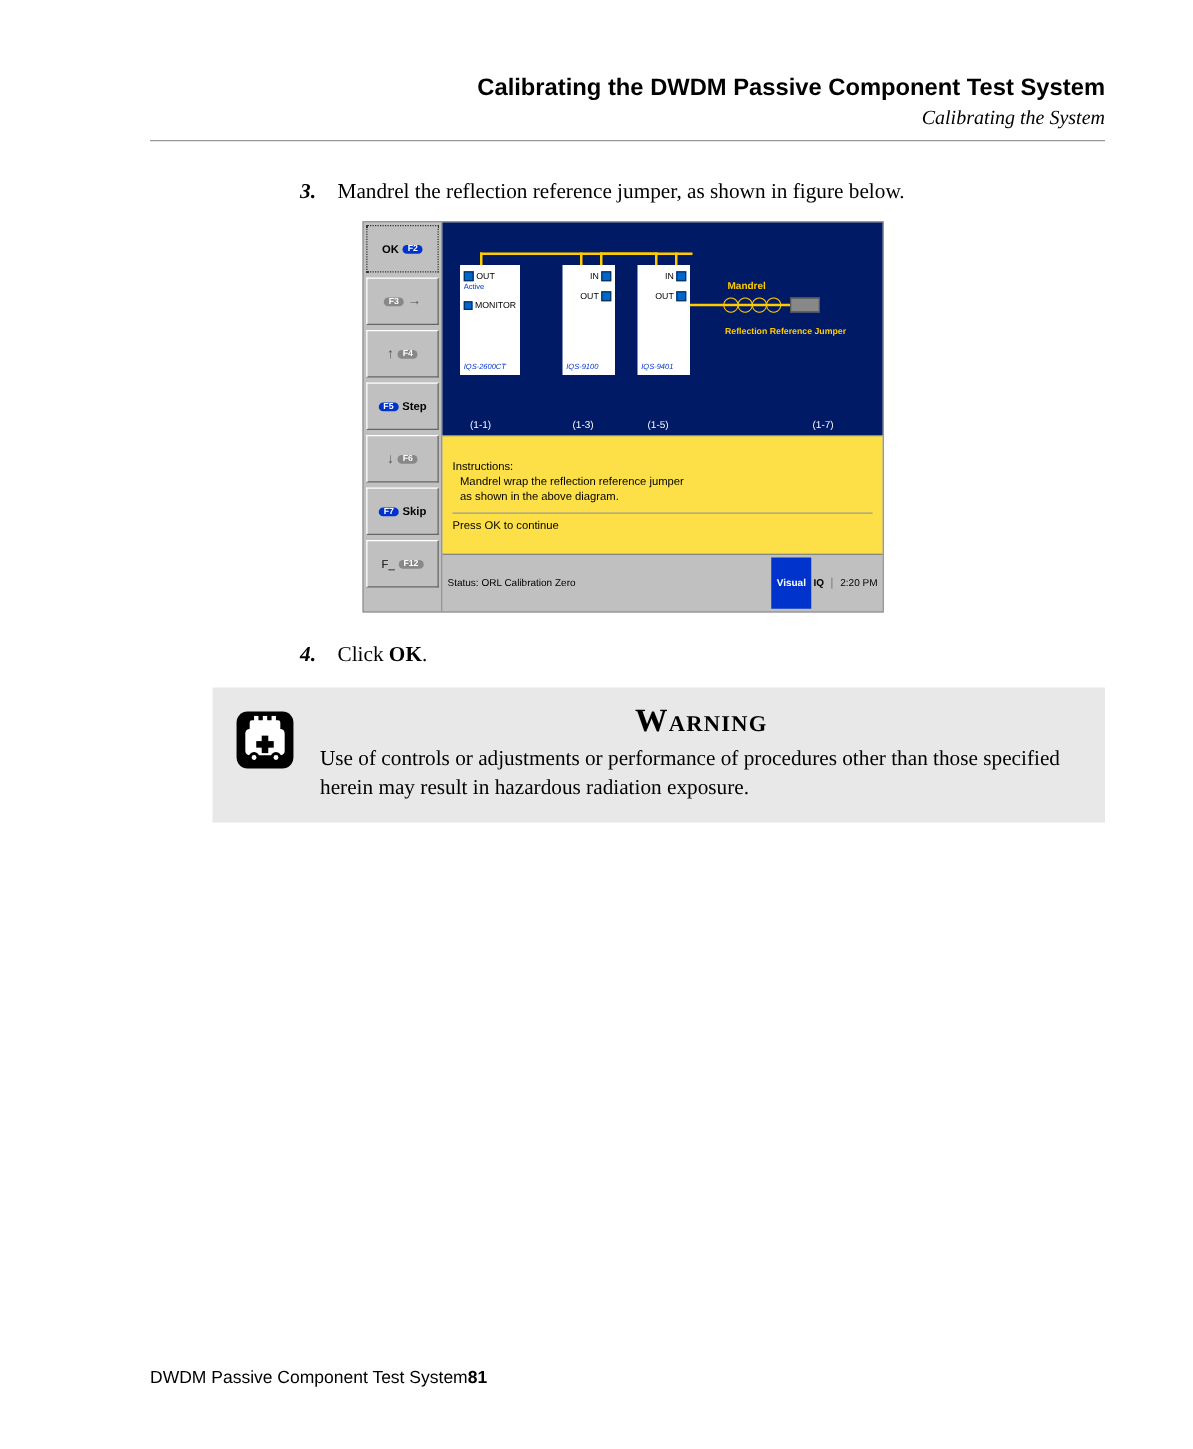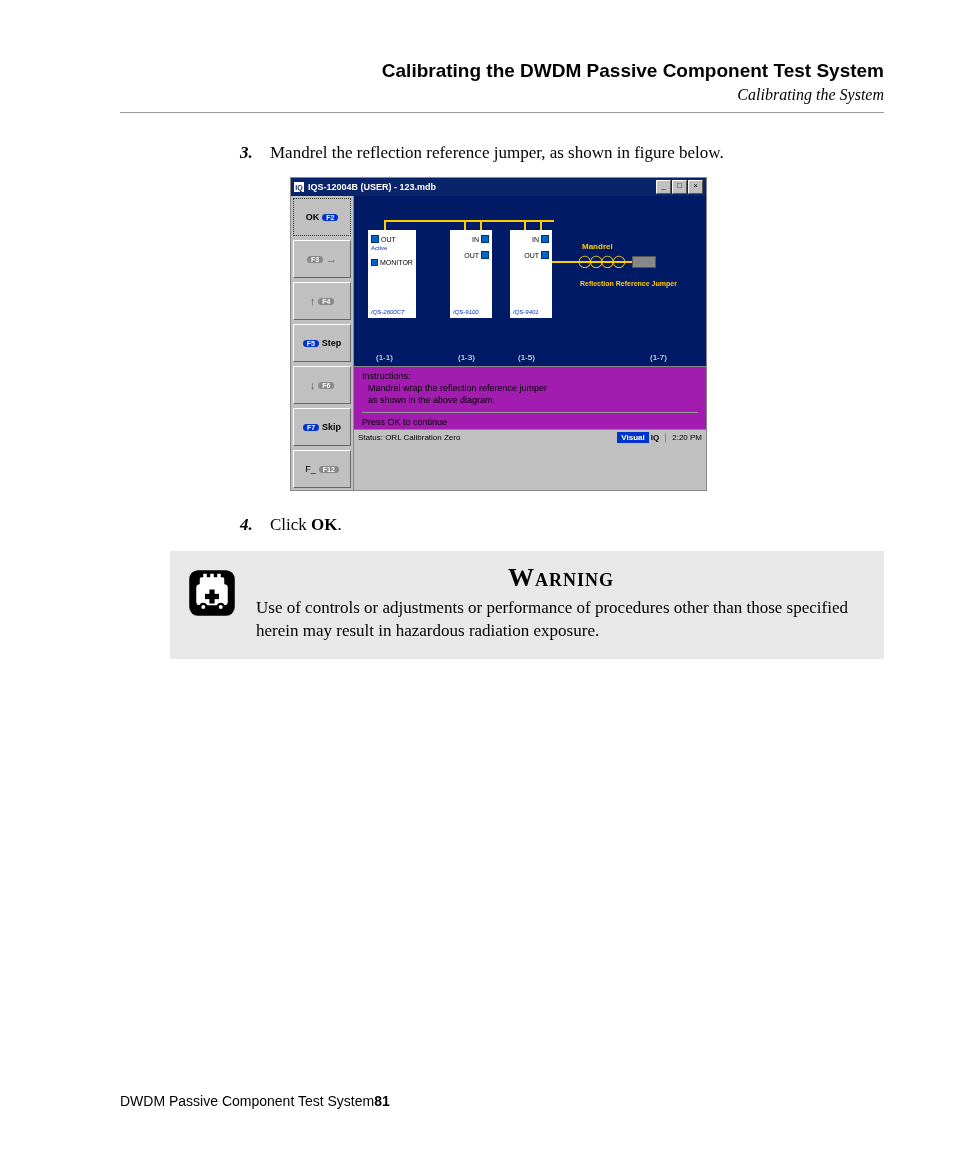--- a/index.html
+++ b/index.html
@@ -39,26 +39,26 @@
 .port-dot.sm{width:5px;height:5px}
 .mod-name{color:#0033cc;font-size:6px;font-style:italic;margin-top:auto}
 .wire{position:absolute;background:#ffcc00;height:2px}
 .wire-v{width:2px;background:#ffcc00;position:absolute}
 .mandrel{position:absolute;left:228px;top:46px;color:#ffcc00;font-size:8px;font-weight:700}
 .coil{position:absolute;left:224px;top:58px;color:#ffcc00;font-size:12px;letter-spacing:-2px}
 .term{position:absolute;left:278px;top:60px;width:22px;height:10px;background:#888;border:1px solid #555}
 .refjump{position:absolute;left:226px;top:84px;color:#ffcc00;font-size:7px;font-weight:700}
 .slot{position:absolute;bottom:4px;color:#fff;font-size:8px}
 .s1{left:22px}.s2{left:104px}.s3{left:164px}.s4{left:296px}
-.instr{background:#a21caf;border-top:1px solid #888;padding:2px 8px;font-size:9px;min-height:58px;display:flex;flex-direction:column;justify-content:flex-end}
+.instr{background:#fde047;border-top:1px solid #888;padding:18px 8px;font-size:9px;min-height:58px;display:flex;flex-direction:column;justify-content:space-between}
 .instr-top{line-height:1.35}
 .instr-ok{border-top:1px solid #999;padding-top:4px;margin-top:6px}
 .sbar{background:#c0c0c0;border-top:1px solid #888;display:flex;align-items:center;font-size:8px;padding:2px 4px}
 .sbar-status{flex:1}
-.sbar-visual{background:#0033cc;color:#fff;font-weight:700;padding:1px 4px;font-size:8px}
+.sbar-visual{background:#0033cc;color:#fff;font-weight:700;padding:16px 4px;font-size:8px}
 .sbar-iq{font-weight:700;margin:0 6px 0 2px}
 .sbar-time{border-left:1px solid #888;padding-left:6px}
 .warn-box{display:flex;background:#e8e8e8;margin:16px 0 0 50px;padding:12px 18px 16px 14px;align-items:flex-start}
 .warn-ico{width:56px;height:56px;margin-right:16px;flex:none;margin-top:2px}
 .warn-body{flex:1}
 .warn-title{text-align:center;font-variant:small-caps;font-weight:700;font-size:26px;margin:0 0 4px 0;letter-spacing:1px}
 .warn-txt{font-size:17px;line-height:1.35}
 .ftr{position:absolute;bottom:50px;left:120px;right:70px;display:flex;justify-content:flex-start;font-size:14px;font-family:Verdana,Arial,sans-serif}
 .ftr-r{font-weight:700}
 .m1 .mod-body,.m2 .mod-body,.m3 .mod-body{display:flex;flex-direction:column;height:100%}
@@ -74,27 +74,20 @@
   </div>
   <hr class="rule">
 
   <div class="step">
     <div class="step-num">3.</div>
     <div class="step-txt">Mandrel the reflection reference jumper, as shown in figure below.</div>
   </div>
 
   <div class="shot-wrap">
     <div class="shot">
-      <div class="tbar">
-        <div class="tbar-ico">IQ</div>
-        <div class="tbar-title">IQS-12004B (USER) - 123.mdb</div>
-        <div class="tbar-btn">_</div>
-        <div class="tbar-btn">□</div>
-        <div class="tbar-btn">×</div>
-      </div>
       <div class="body-row">
         <div class="fkeys">
           <div class="fkey dotted">
             <span class="fkey-lbl">OK</span>
             <span class="fkey-badge">F2</span>
           </div>
           <div class="fkey">
             <span class="fkey-badge gray">F3</span>
             <span class="fkey-arrow">→</span>
           </div>

